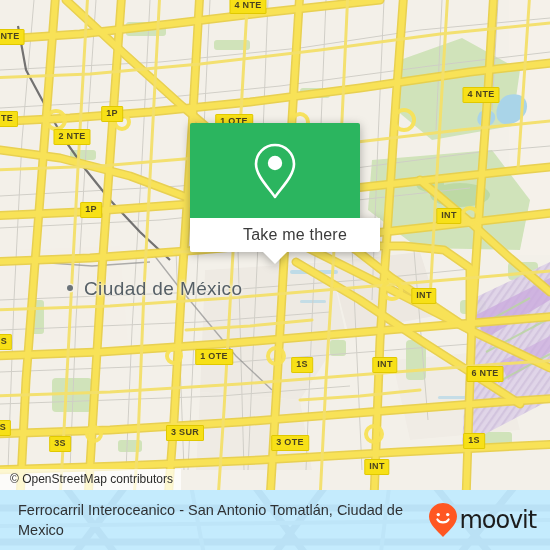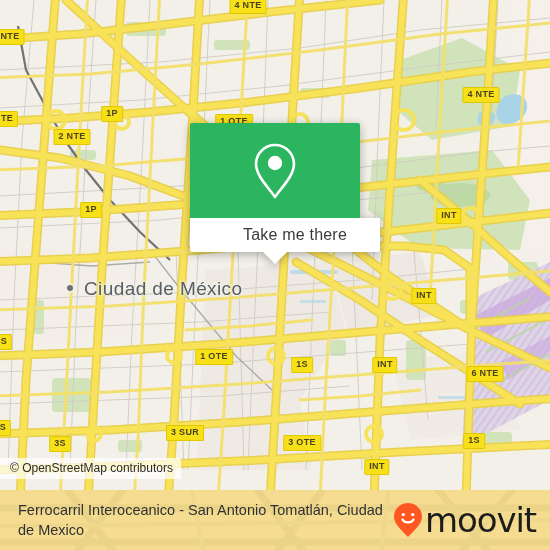--- a/index.html
+++ b/index.html
@@ -43,21 +43,21 @@
     text-shadow:0 0 3px #f3f0e9,0 0 3px #f3f0e9,0 0 4px #f3f0e9;
   }
   .city-dot{
     position:absolute;width:6px;height:6px;border-radius:50%;
     background:#6b7379;transform:translate(-50%,-50%);
     box-shadow:0 0 0 1.5px rgba(243,240,233,.9);
   }
 
   
   .attribution{
-    position:absolute;left:0;bottom:11px;
+    position:absolute;left:0;bottom:0;
     padding:3px 8px 4px 10px;
     font-size:12px;color:#2b2b2b;
     background:rgba(255,255,255,.72);
     font-family:"Liberation Sans","DejaVu Sans",sans-serif;
     white-space:nowrap;
   }
 
   
   #popup{
     position:absolute;left:190px;top:123px;width:170px;
@@ -81,42 +81,42 @@
     transform:translateX(-50%);
     width:0;height:0;
     border-left:13px solid transparent;
     border-right:13px solid transparent;
     border-top:13px solid #ffffff;
   }
 
   
   #bottombar{
     position:absolute;left:0;top:490px;width:550px;height:60px;
-    background:#eab308;overflow:hidden;
+    background:#7dd3fc;overflow:hidden;
     display:flex;align-items:center;
   }
   #bottombar .bb-watermark{
     position:absolute;left:0;top:0;width:550px;height:60px;opacity:.55;
   }
   #bottombar .bb-title{
     position:relative;z-index:2;
     margin-left:18px;
     width:385px;
     color:#2f3234;
     font-size:14.5px;
     line-height:20px;
     font-family:"Liberation Sans","DejaVu Sans",sans-serif;
   }
   #bottombar .bb-logo{
     position:relative;z-index:2;
     display:flex;align-items:center;gap:2px;
     margin-left:auto;margin-right:14px;
   }
   .moovit-word{
-    font-size:34px;color:#1c1c1c;letter-spacing:-1.1px;
+    font-size:24px;color:#1c1c1c;letter-spacing:-1.1px;
     font-family:"DejaVu Sans","Liberation Sans",sans-serif;
     font-weight:normal;
     line-height:33px;
   }
 </style>
 </head>
 <body>
 
 <div id="app">
 
@@ -300,21 +300,21 @@
         <div class="shield" style="left: 449px; top: 216px;">INT</div>
         <div class="shield" style="left: 424px; top: 296px;">INT</div>
         <div class="shield" style="left: 4px; top: 342px;">S</div>
         <div class="shield" style="left: 214px; top: 357px;">1 OTE</div>
         <div class="shield" style="left: 302px; top: 365px;">1S</div>
         <div class="shield" style="left: 385px; top: 365px;">INT</div>
         <div class="shield" style="left: 485px; top: 374px;">6 NTE</div>
         <div class="shield" style="left: 3px; top: 428px;">S</div>
         <div class="shield" style="left: 60px; top: 444px;">3S</div>
         <div class="shield" style="left: 185px; top: 433px;">3 SUR</div>
-        <div class="shield" style="left: 302px; top: 443px;">3 OTE</div>
+        <div class="shield" style="left: 290px; top: 443px;">3 OTE</div>
         <div class="shield" style="left: 474px; top: 441px;">1S</div>
         <div class="shield" style="left: 377px; top: 467px;">INT</div>
       </div>
 
     <div class="attribution">© OpenStreetMap contributors</div>
   </div>
 
   <div id="popup">
     <div class="card-top">
       <svg width="46" height="58" viewBox="0 0 46 58">

